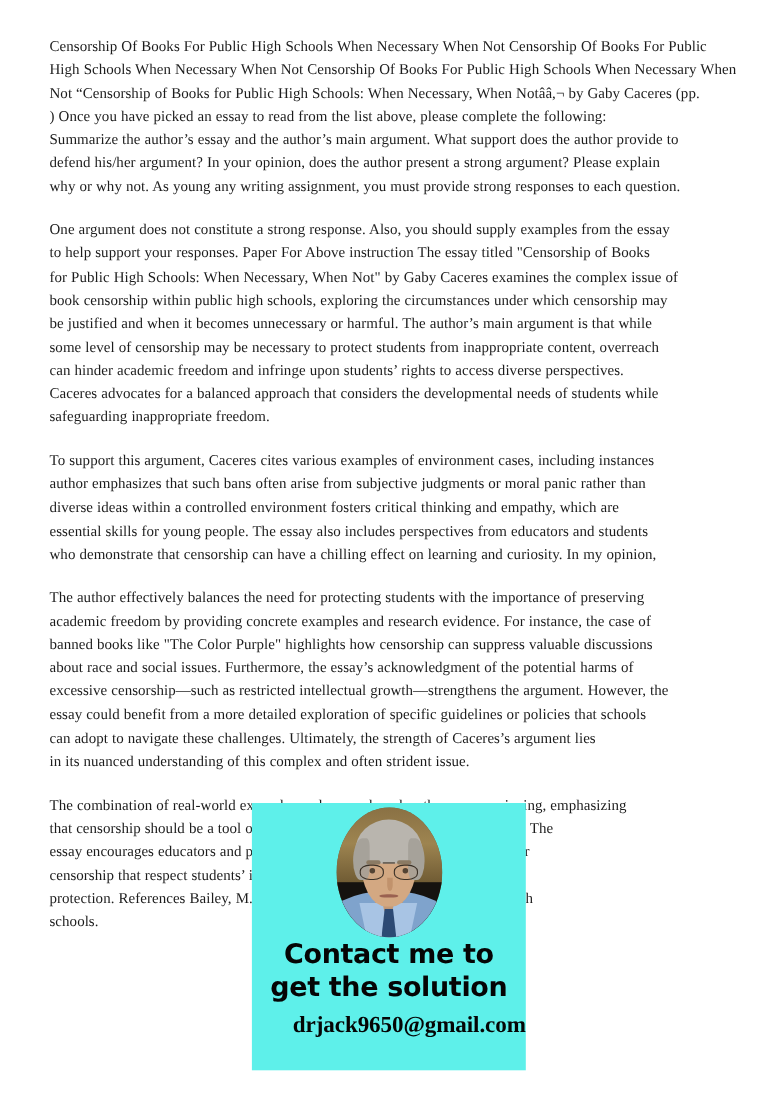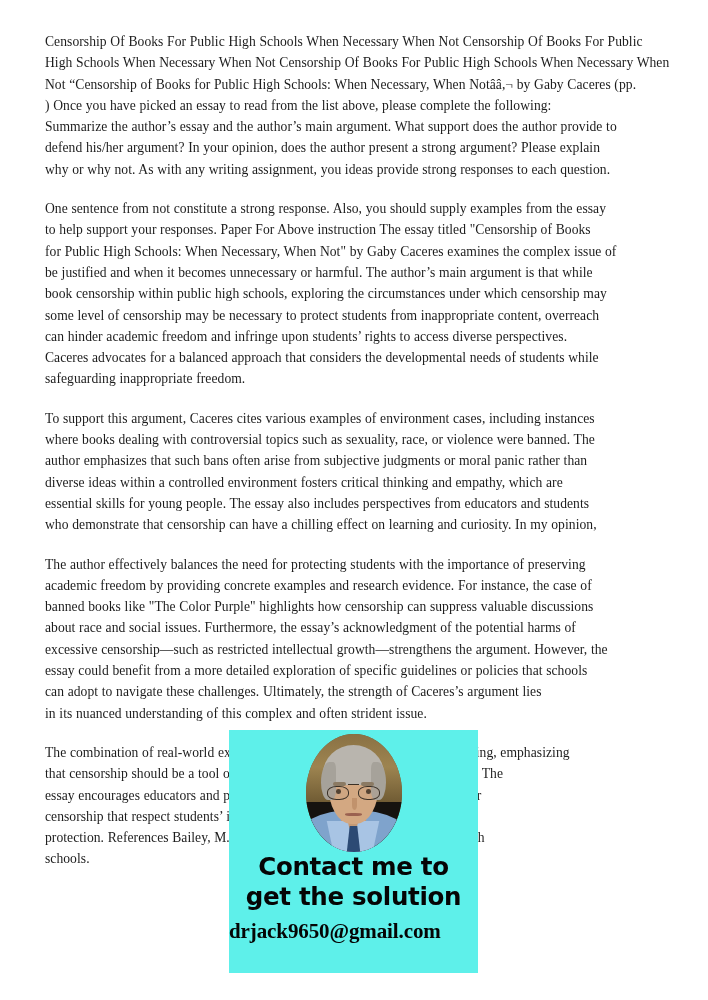--- a/index.html
+++ b/index.html
@@ -180,57 +180,56 @@
     line-height: 30px;
     color: #050505;
     letter-spacing: -0.3px;
   }
   #contact-email {
     font-family: "Liberation Serif", "DejaVu Serif", serif;
     font-weight: bold;
     font-size: 21px;
     line-height: 26px;
     color: #050505;
-    text-align: left;
+    text-align: right;
     margin-top: 6px;
     letter-spacing: -0.1px;
   }
 </style>
 </head>
 <body>
 
 <div id="page">
 
   <div id="doc-body">
 
     <p class="para">
       <span class="ln">Censorship Of Books For Public High Schools When Necessary When Not Censorship Of Books For Public</span>
       <span class="ln">High Schools When Necessary When Not Censorship Of Books For Public High Schools When Necessary When</span>
       <span class="ln">Not “Censorship of Books for Public High Schools: When Necessary, When Notââ,¬ by Gaby Caceres (pp.</span>
       <span class="ln">) Once you have picked an essay to read from the list above, please complete the following:</span>
       <span class="ln">Summarize the author’s essay and the author’s main argument. What support does the author provide to</span>
       <span class="ln">defend his/her argument? In your opinion, does the author present a strong argument? Please explain</span>
-      <span class="ln">why or why not. As with any writing assignment, you ideas provide strong responses to each question.</span>
-    </p>
-
-    <p class="para">
-      <span class="ln">One sentence from not constitute a strong response. Also, you should supply examples from the essay</span>
+      <span class="ln">why or why not. As young any writing assignment, you must provide strong responses to each question.</span>
+    </p>
+
+    <p class="para">
+      <span class="ln">One argument does not constitute a strong response. Also, you should supply examples from the essay</span>
       <span class="ln">to help support your responses. Paper For Above instruction The essay titled "Censorship of Books</span>
       <span class="ln">for Public High Schools: When Necessary, When Not" by Gaby Caceres examines the complex issue of</span>
+      <span class="ln">book censorship within public high schools, exploring the circumstances under which censorship may</span>
       <span class="ln">be justified and when it becomes unnecessary or harmful. The author’s main argument is that while</span>
-      <span class="ln">book censorship within public high schools, exploring the circumstances under which censorship may</span>
       <span class="ln">some level of censorship may be necessary to protect students from inappropriate content, overreach</span>
       <span class="ln">can hinder academic freedom and infringe upon students’ rights to access diverse perspectives.</span>
       <span class="ln">Caceres advocates for a balanced approach that considers the developmental needs of students while</span>
       <span class="ln">safeguarding inappropriate freedom.</span>
     </p>
 
     <p class="para">
       <span class="ln">To support this argument, Caceres cites various examples of environment cases, including instances</span>
-      <span class="ln">where books dealing with controversial topics such as sexuality, race, or violence were banned. The</span>
       <span class="ln">author emphasizes that such bans often arise from subjective judgments or moral panic rather than</span>
       <span class="ln">diverse ideas within a controlled environment fosters critical thinking and empathy, which are</span>
       <span class="ln">essential skills for young people. The essay also includes perspectives from educators and students</span>
       <span class="ln">who demonstrate that censorship can have a chilling effect on learning and curiosity. In my opinion,</span>
     </p>
 
     <p class="para">
       <span class="ln">The author effectively balances the need for protecting students with the importance of preserving</span>
       <span class="ln">academic freedom by providing concrete examples and research evidence. For instance, the case of</span>
       <span class="ln">banned books like "The Color Purple" highlights how censorship can suppress valuable discussions</span>

